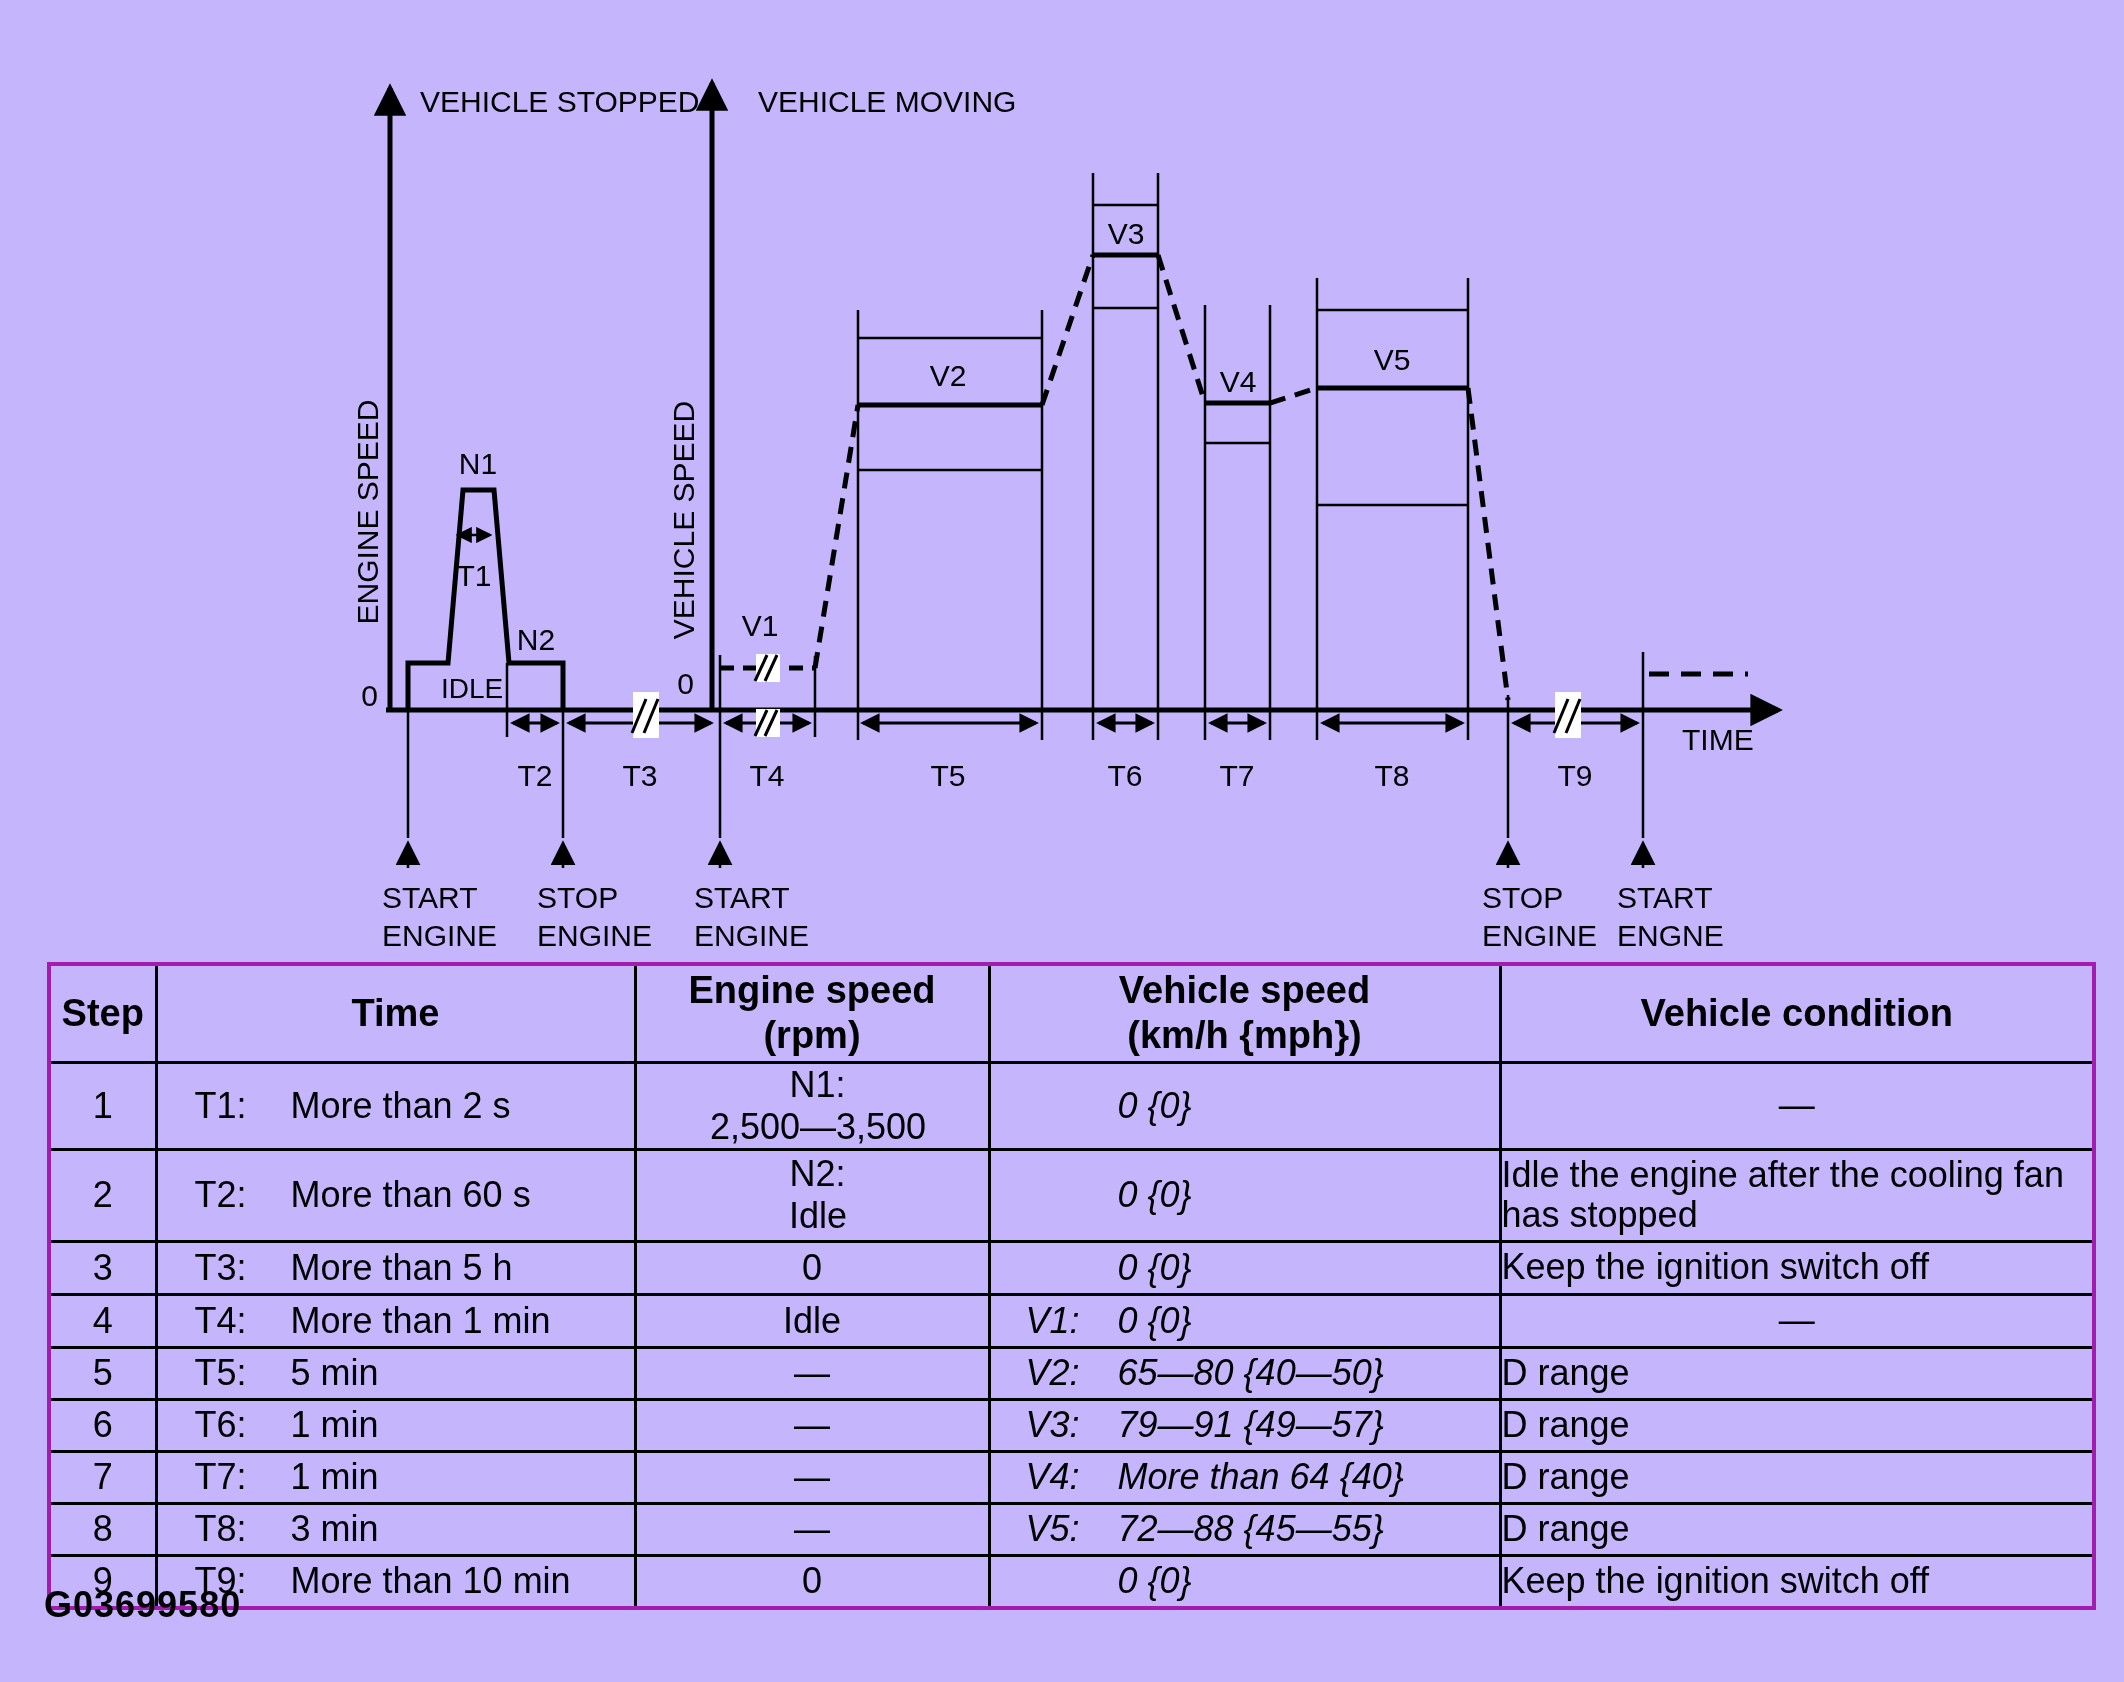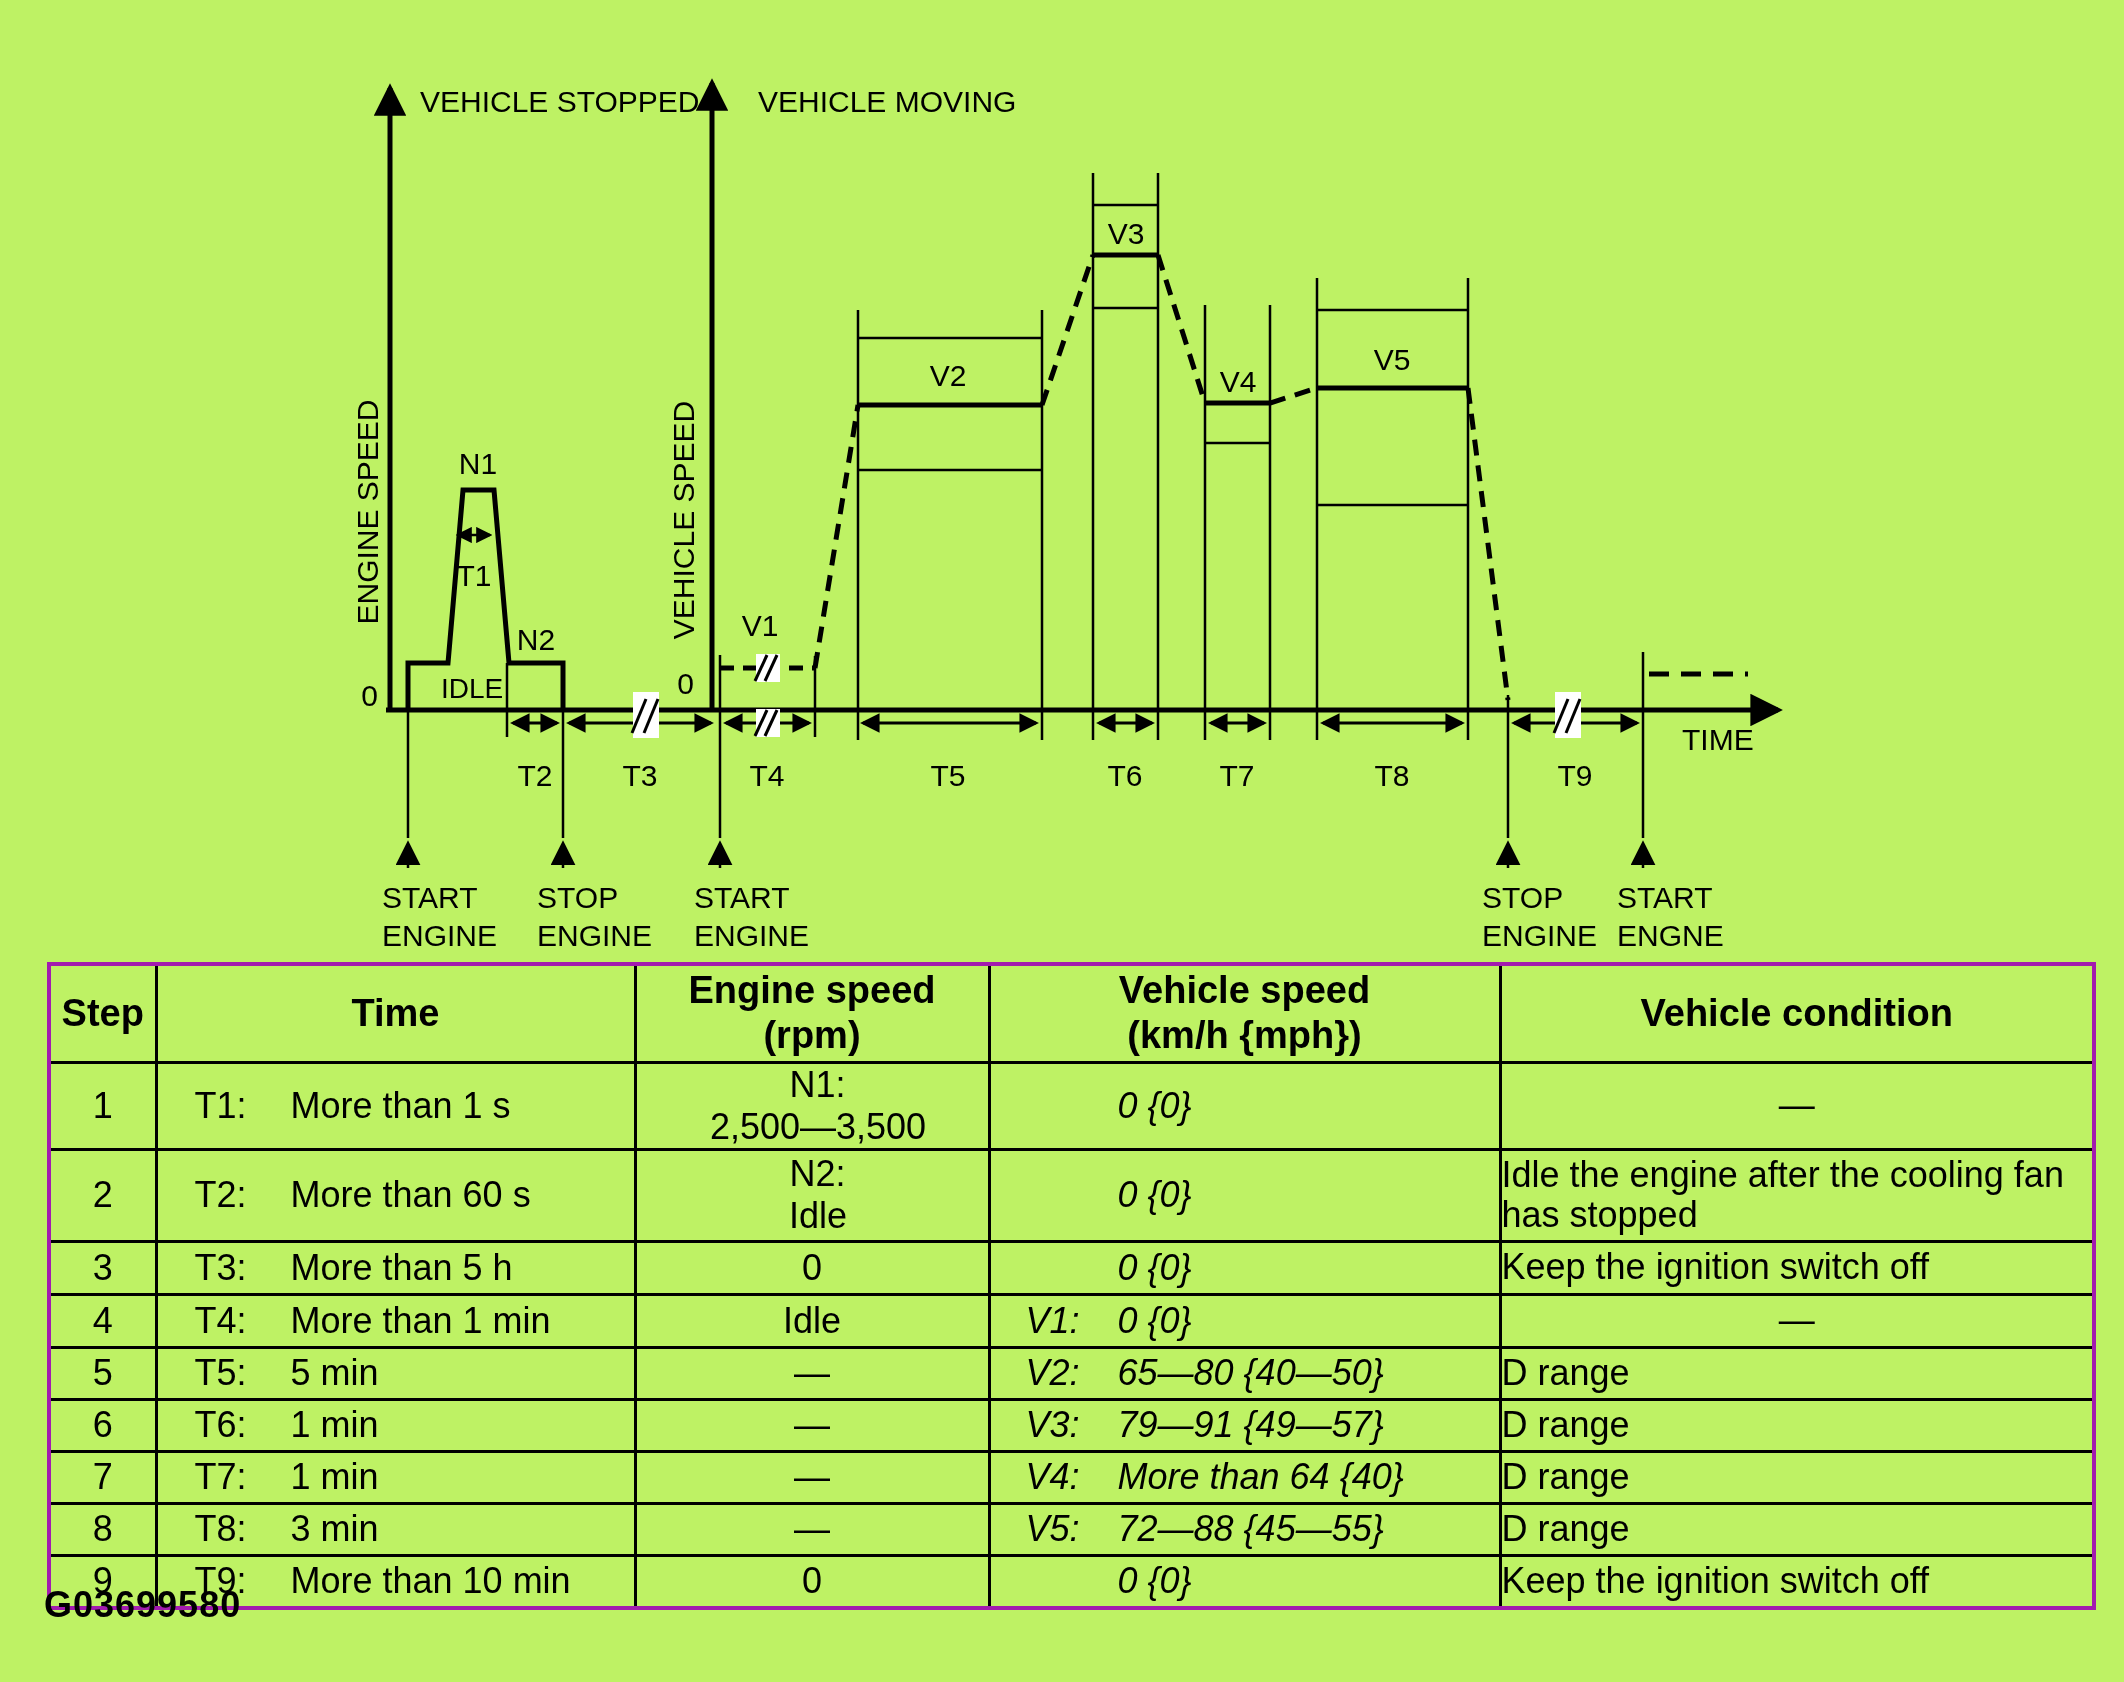--- a/index.html
+++ b/index.html
@@ -1,17 +1,17 @@
 <!DOCTYPE html>
 <html><head>
 <meta charset="utf-8">
 <style>
   html,body{margin:0;padding:0;background:#fff;}
   body{width:2124px;height:1682px;position:relative;font-family:"Liberation Sans",sans-serif;color:#000;}
-  .page{position:absolute;left:0;top:0;width:2124px;height:1682px;background:#bef264;overflow:hidden;}
+  .page{position:absolute;left:0;top:0;width:2124px;height:1682px;background:#c4b5fd;overflow:hidden;}
   svg{position:absolute;left:0;top:0;}
   svg text{font-family:"Liberation Sans",sans-serif;fill:#000;}
   .dlabel{font-size:30px;}
   .dsmall{font-size:28px;}
 
   table.spec{position:absolute;left:47px;top:962px;width:2045px;border-collapse:collapse;
              table-layout:fixed;font-size:36px;border:4px solid #a21caf;}
   table.spec td,table.spec th{border:3px solid #000;padding:0;vertical-align:middle;overflow:hidden;}
   th{font-size:38px;font-weight:bold;text-align:center;line-height:1.18;}
   td.step{text-align:center;}
@@ -194,21 +194,21 @@
       <div>(km/h {mph})</div>
     </th>
     <th>Vehicle condition</th>
   </tr>
 
   <tr style="height:55px">
     <td class="step">1</td>
     <td>
             <div class="pair">
               <span class="lb">T1:</span>
-              <span>More than 1 s</span>
+              <span>More than 2 s</span>
             </div>
           </td>
     <td class="eng">
             <div class="pair">
               <span class="lb">N1:</span>
               <span>2,500—3,500</span>
             </div>
           </td>
     <td class="veh">
             <div class="pair">

